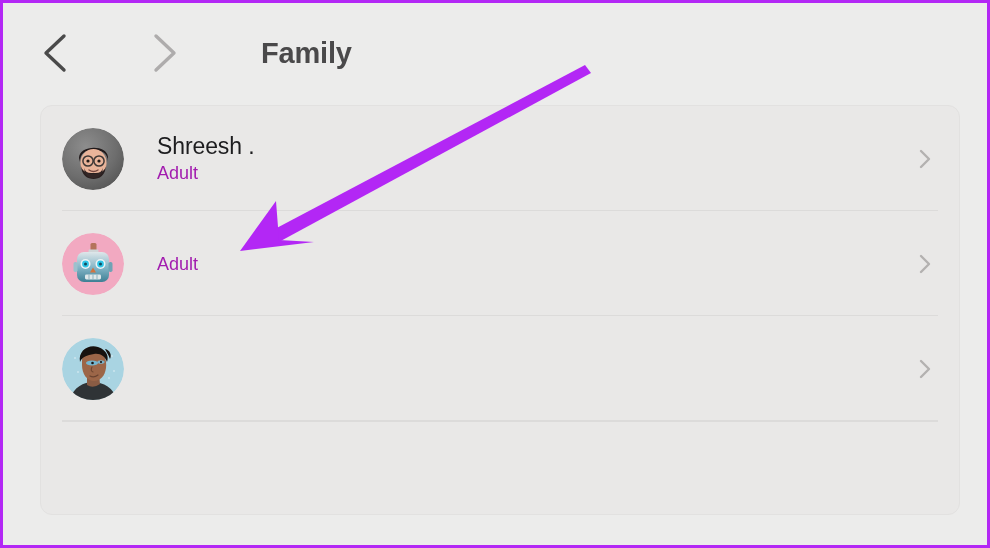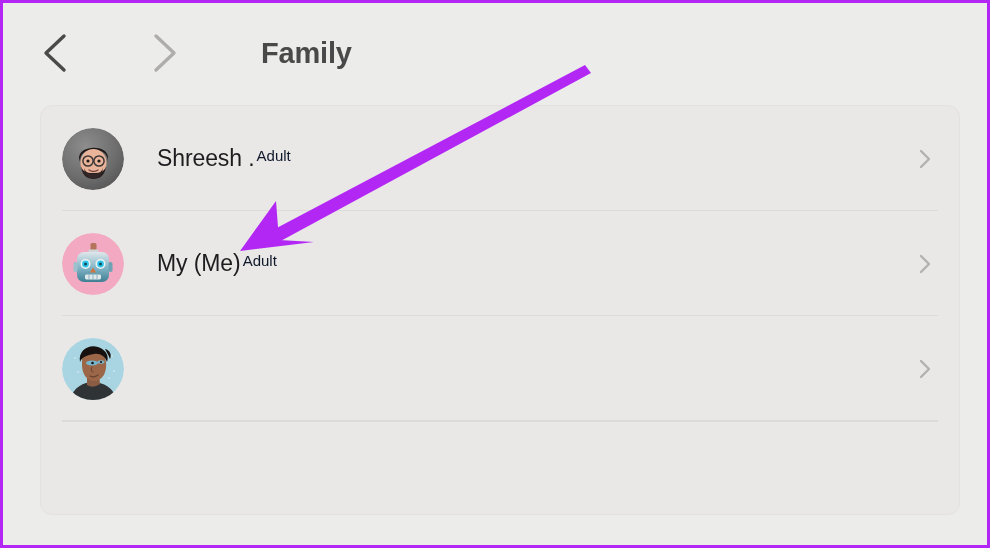--- a/index.html
+++ b/index.html
@@ -87,35 +87,35 @@
     border-radius: 50%;
     flex: 0 0 auto;
     position: relative;
     overflow: hidden;
   }
   .avatar svg { display: block; width: 62px; height: 62px; }
 
   .member-text {
     margin-left: 33px;
     display: flex;
-    flex-direction: row;
+    flex-direction: column;
     justify-content: center;
     gap: 2px;
   }
 
   .member-name {
     font-size: 23px;
     color: #1d1d1f;
     letter-spacing: -0.1px;
     line-height: 27px;
   }
 
   .member-role {
-    font-size: 15px;
-    color: #0f172a;
+    font-size: 18px;
+    color: #a21caf;
     line-height: 22px;
   }
 
   .row-chevron {
     margin-left: auto;
     width: 14px;
     height: 22px;
     flex: 0 0 auto;
     margin-right: 7px;
   }
@@ -247,21 +247,20 @@
 
         <polygon points="31,34.5 28,39.5 34,39.5" fill="#d2743f"></polygon>
 
         <rect x="23" y="41.5" width="16" height="5" rx="1.4" fill="#dfe8ea"></rect>
         <line x1="27" y1="41.5" x2="27" y2="46.5" stroke="#8fb3bd" stroke-width="1"></line>
         <line x1="31" y1="41.5" x2="31" y2="46.5" stroke="#8fb3bd" stroke-width="1"></line>
         <line x1="35" y1="41.5" x2="35" y2="46.5" stroke="#8fb3bd" stroke-width="1"></line>
       </svg>
     </div>
     <div class="member-text">
-      <div class="member-name">My (Me)</div>
       <div class="member-role">Adult</div>
     </div>
     <div class="row-chevron">
       <svg width="14" height="22" viewBox="0 0 14 22">
         <polyline points="3,3 11,11 3,19" fill="none" stroke="#b3b1b0" stroke-width="2.4" stroke-linecap="round" stroke-linejoin="round"></polyline>
       </svg>
     </div>
     <div class="row-separator"></div>
   </div>
 

